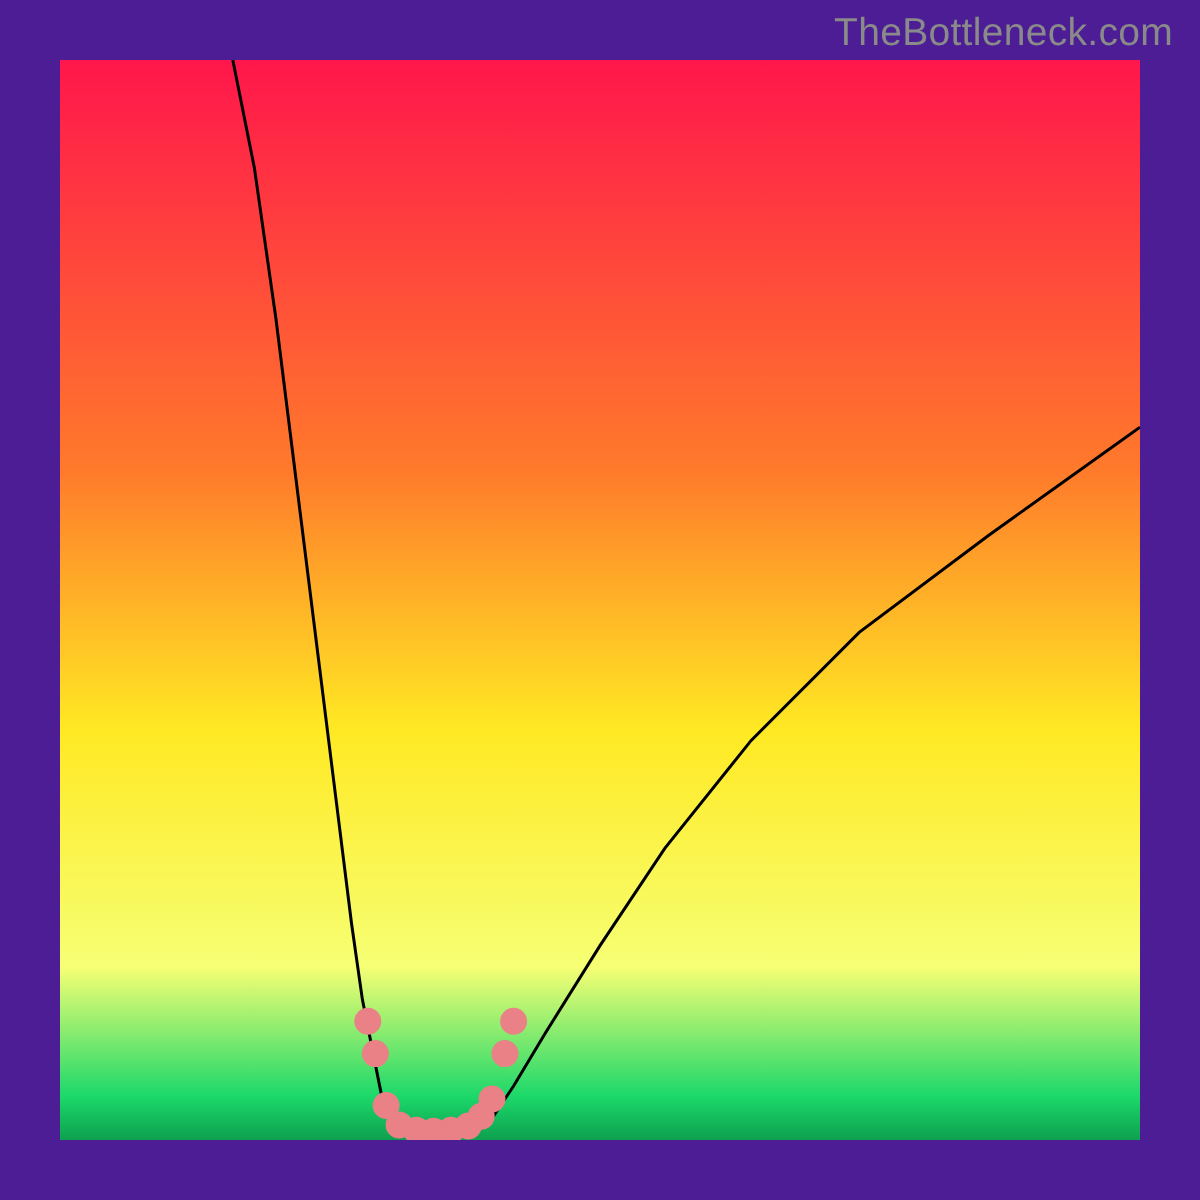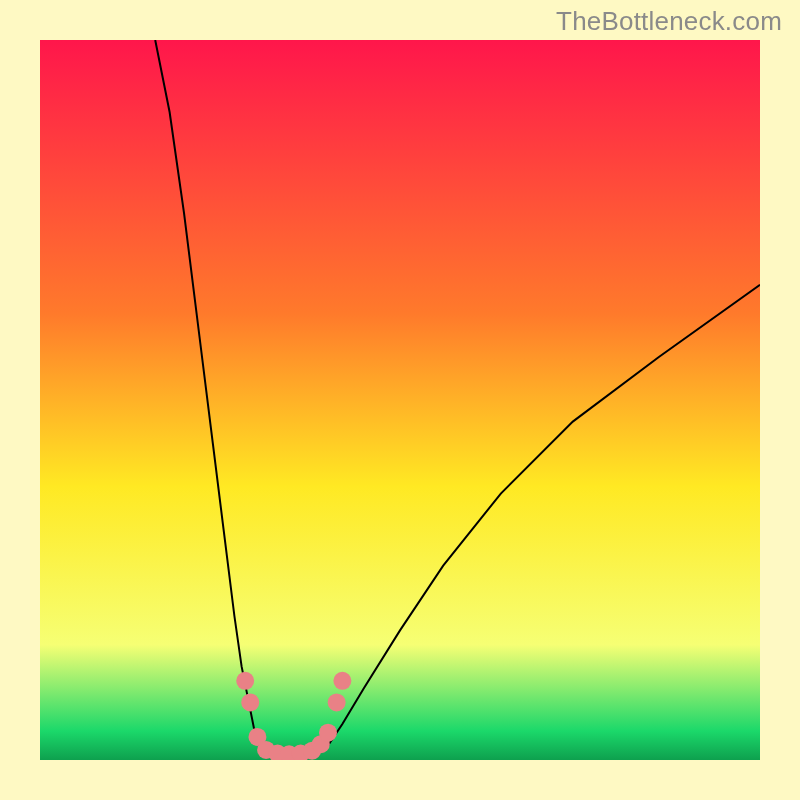--- a/index.html
+++ b/index.html
@@ -9,21 +9,21 @@
     height: 800px;
     background: #000;
     overflow: hidden;
   }
   .frame {
     position: absolute;
     top: 0;
     left: 0;
     width: 800px;
     height: 800px;
-    background: #fef9c3;
+    background: #4c1d95;
   }
   .plot {
     position: absolute;
     top: 40px;
     left: 40px;
     width: 720px;
     height: 720px;
   }
   .watermark {
     position: absolute;

